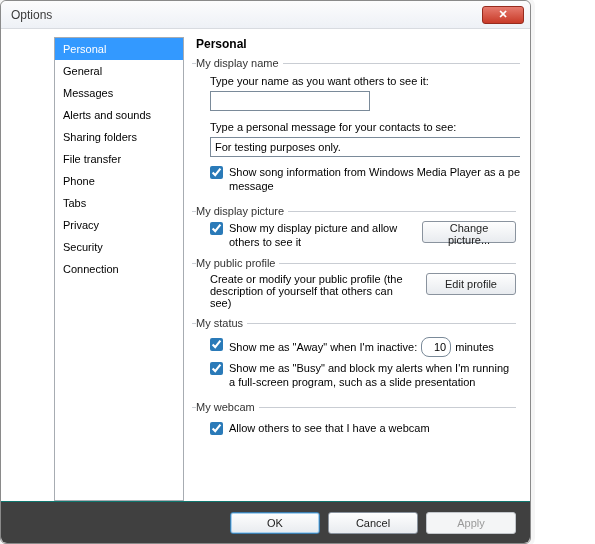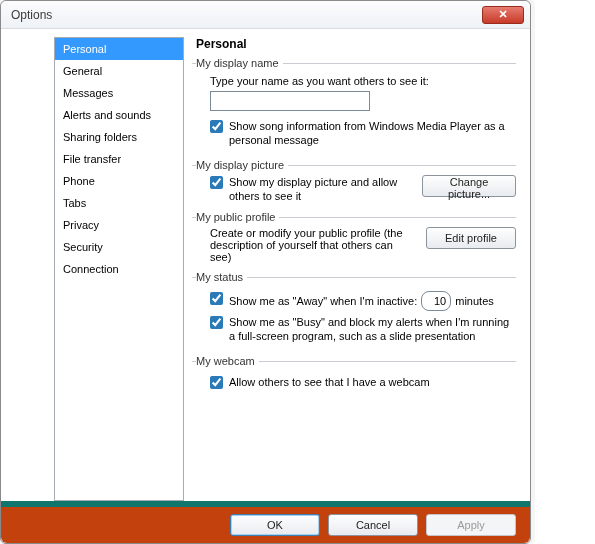--- a/index.html
+++ b/index.html
@@ -147,22 +147,22 @@
     align-items: center;
     gap: 4px;
   }
   .footer {
     height: 42px;
     display: flex;
     align-items: center;
     justify-content: flex-end;
     gap: 8px;
     padding: 0 14px;
-    border-top: 6px solid #0f766e;
-    background: #c2410c;
+    border-top: 1px solid #0f766e;
+    background: #404040;
     border-radius: 0 0 6px 6px;
   }
 </style>
 </head>
 <body>
 
 <div class="window">
 
   <div class="titlebar">
     <div class="title-text">Options</div>
@@ -187,20 +187,22 @@
       <div class="sidebar-item"><span>Connection</span></div>
     </div>
 
     <div class="main">
       <div class="page-title">Personal</div>
 
       <fieldset class="group">
         <legend>My display name</legend>
         <div class="label-row">Type your name as you want others to see it:</div>
         <input class="text short" type="text" value="" style="">
+        <div class="label-row" style="margin-top:10px">Type a personal message for your contacts to see:</div>
+        <input class="text long" type="text" value="For testing purposes only." style="">
         <div class="check-row" style="margin-top:8px">
           <input type="checkbox" checked="" style="">
           <span>Show song information from Windows Media Player as a personal message</span>
         </div>
       </fieldset>
 
       <fieldset class="group">
         <legend>My display picture</legend>
         <div class="row-with-button">
           <div class="check-row" style="margin:0">

